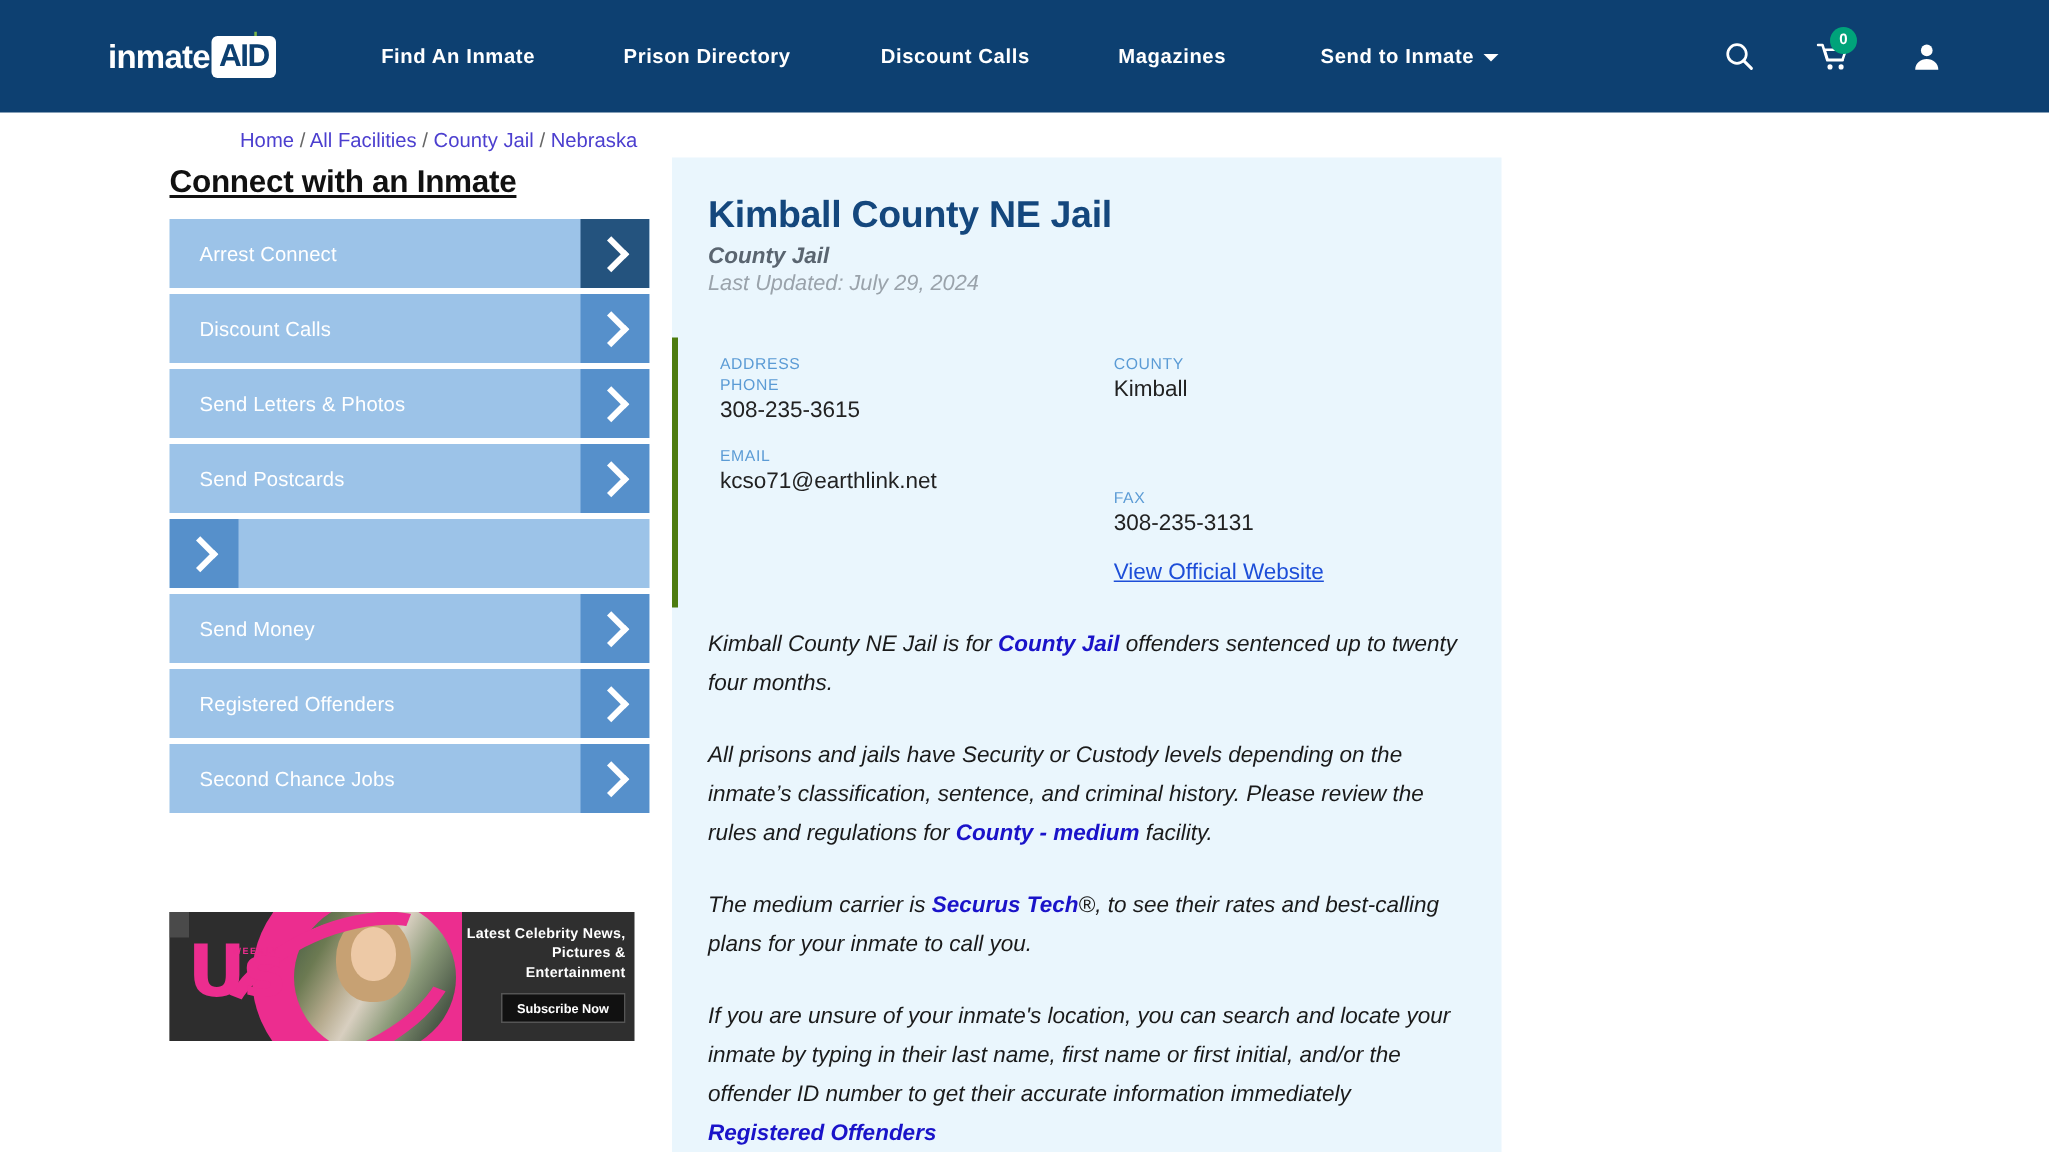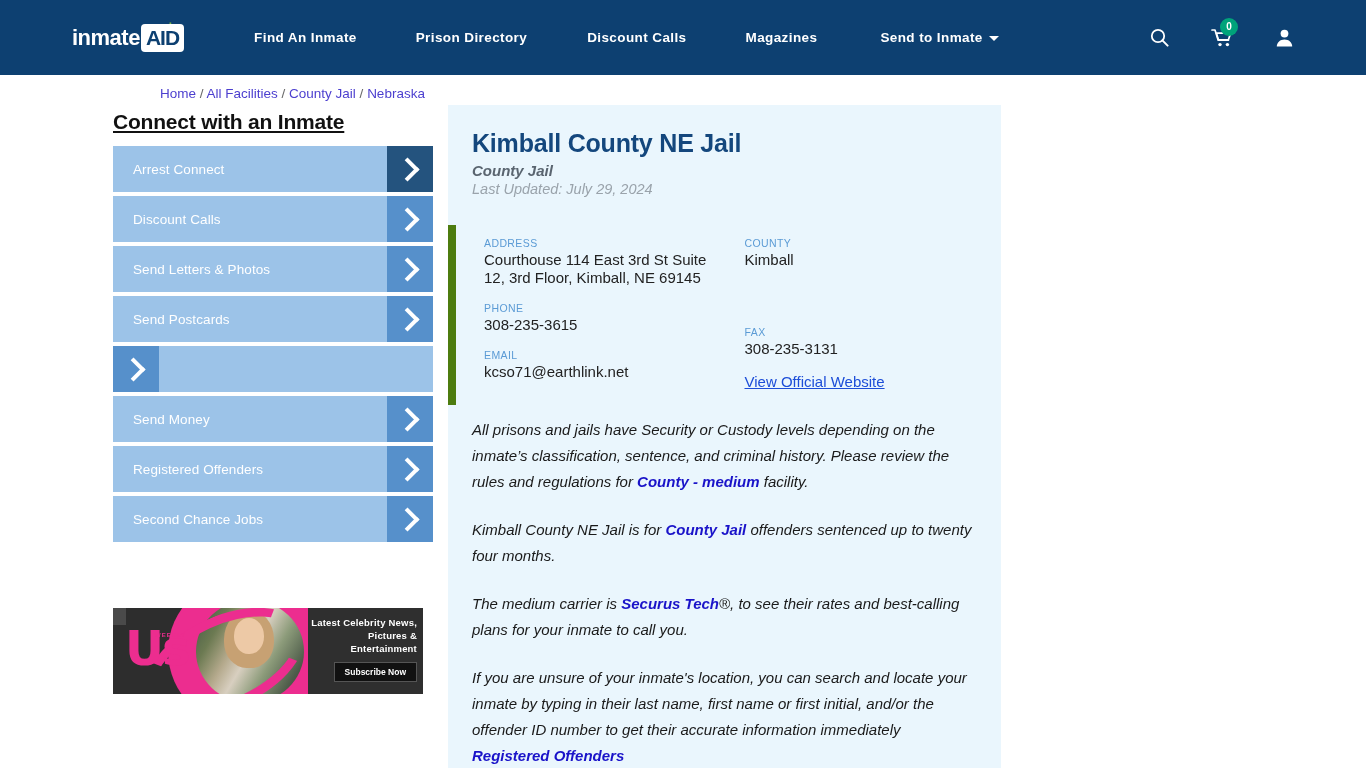--- a/index.html
+++ b/index.html
@@ -346,21 +346,21 @@
     padding: 2px 16px 0 24px;
     font-size: 14.5px;
     font-style: italic;
     color: #9aa3ab;
   }
 
   .info-block {
     position: relative;
     margin: 28px 0 0 0;
     padding: 12px 24px 14px 28px;
-    border-left: 8px solid #4d7c0f;
+    border-left: 4px solid #4d7c0f;
     display: flex;
   }
   .info-col { width: 50%; }
   .info-col.right { padding-left: 28px; }
   .info-label {
     font-size: 10.5px;
     color: #5b9bd5;
     letter-spacing: 0.4px;
     text-transform: uppercase;
     margin-bottom: 2px;
@@ -530,45 +530,44 @@
 
   <div class="main">
 
     <h1 class="fac-title">Kimball County NE Jail</h1>
     <div class="fac-sub">County Jail</div>
     <div class="fac-updated">Last Updated: July 29, 2024</div>
 
     <div class="info-block">
       <div class="info-col">
         <div class="info-label">ADDRESS</div>
-        <div class="info-value">Courthouse 114 East 3rd St Suite 12, 3rd Floor, Kimball, NE 69145</div>
 
         <div class="info-label">PHONE</div>
         <div class="info-value">308-235-3615</div>
 
         <div class="info-label">EMAIL</div>
         <div class="info-value last">kcso71@earthlink.net</div>
       </div>
 
       <div class="info-col right">
         <div class="info-label">COUNTY</div>
         <div class="info-value" style="margin-bottom:57px;">Kimball</div>
 
         <div class="info-label">FAX</div>
         <div class="info-value">308-235-3131</div>
 
         <a class="info-link">View Official Website</a>
       </div>
     </div>
 
     <div class="body-copy">
+      <p><span>Kimball County NE Jail is for </span><span class="hl">County Jail</span><span> offenders sentenced up to twenty four months.</span></p>
+
       <p><span>All prisons and jails have Security or Custody levels depending on the inmate’s classification, sentence, and criminal history. Please review the rules and regulations for </span><span class="hl">County - medium</span><span> facility.</span></p>
 
-      <p><span>Kimball County NE Jail is for </span><span class="hl">County Jail</span><span> offenders sentenced up to twenty four months.</span></p>
-
       <p><span>The medium carrier is </span><span class="hl">Securus Tech</span><span>®</span><span>, to see their rates and best-calling plans for your inmate to call you.</span></p>
 
       <p><span>If you are unsure of your inmate's location, you can search and locate your inmate by typing in their last name, first name or first initial, and/or the offender ID number to get their accurate information immediately </span><span class="hl">Registered Offenders</span></p>
     </div>
 
   </div>
 
 </div>
 
 </body></html>

